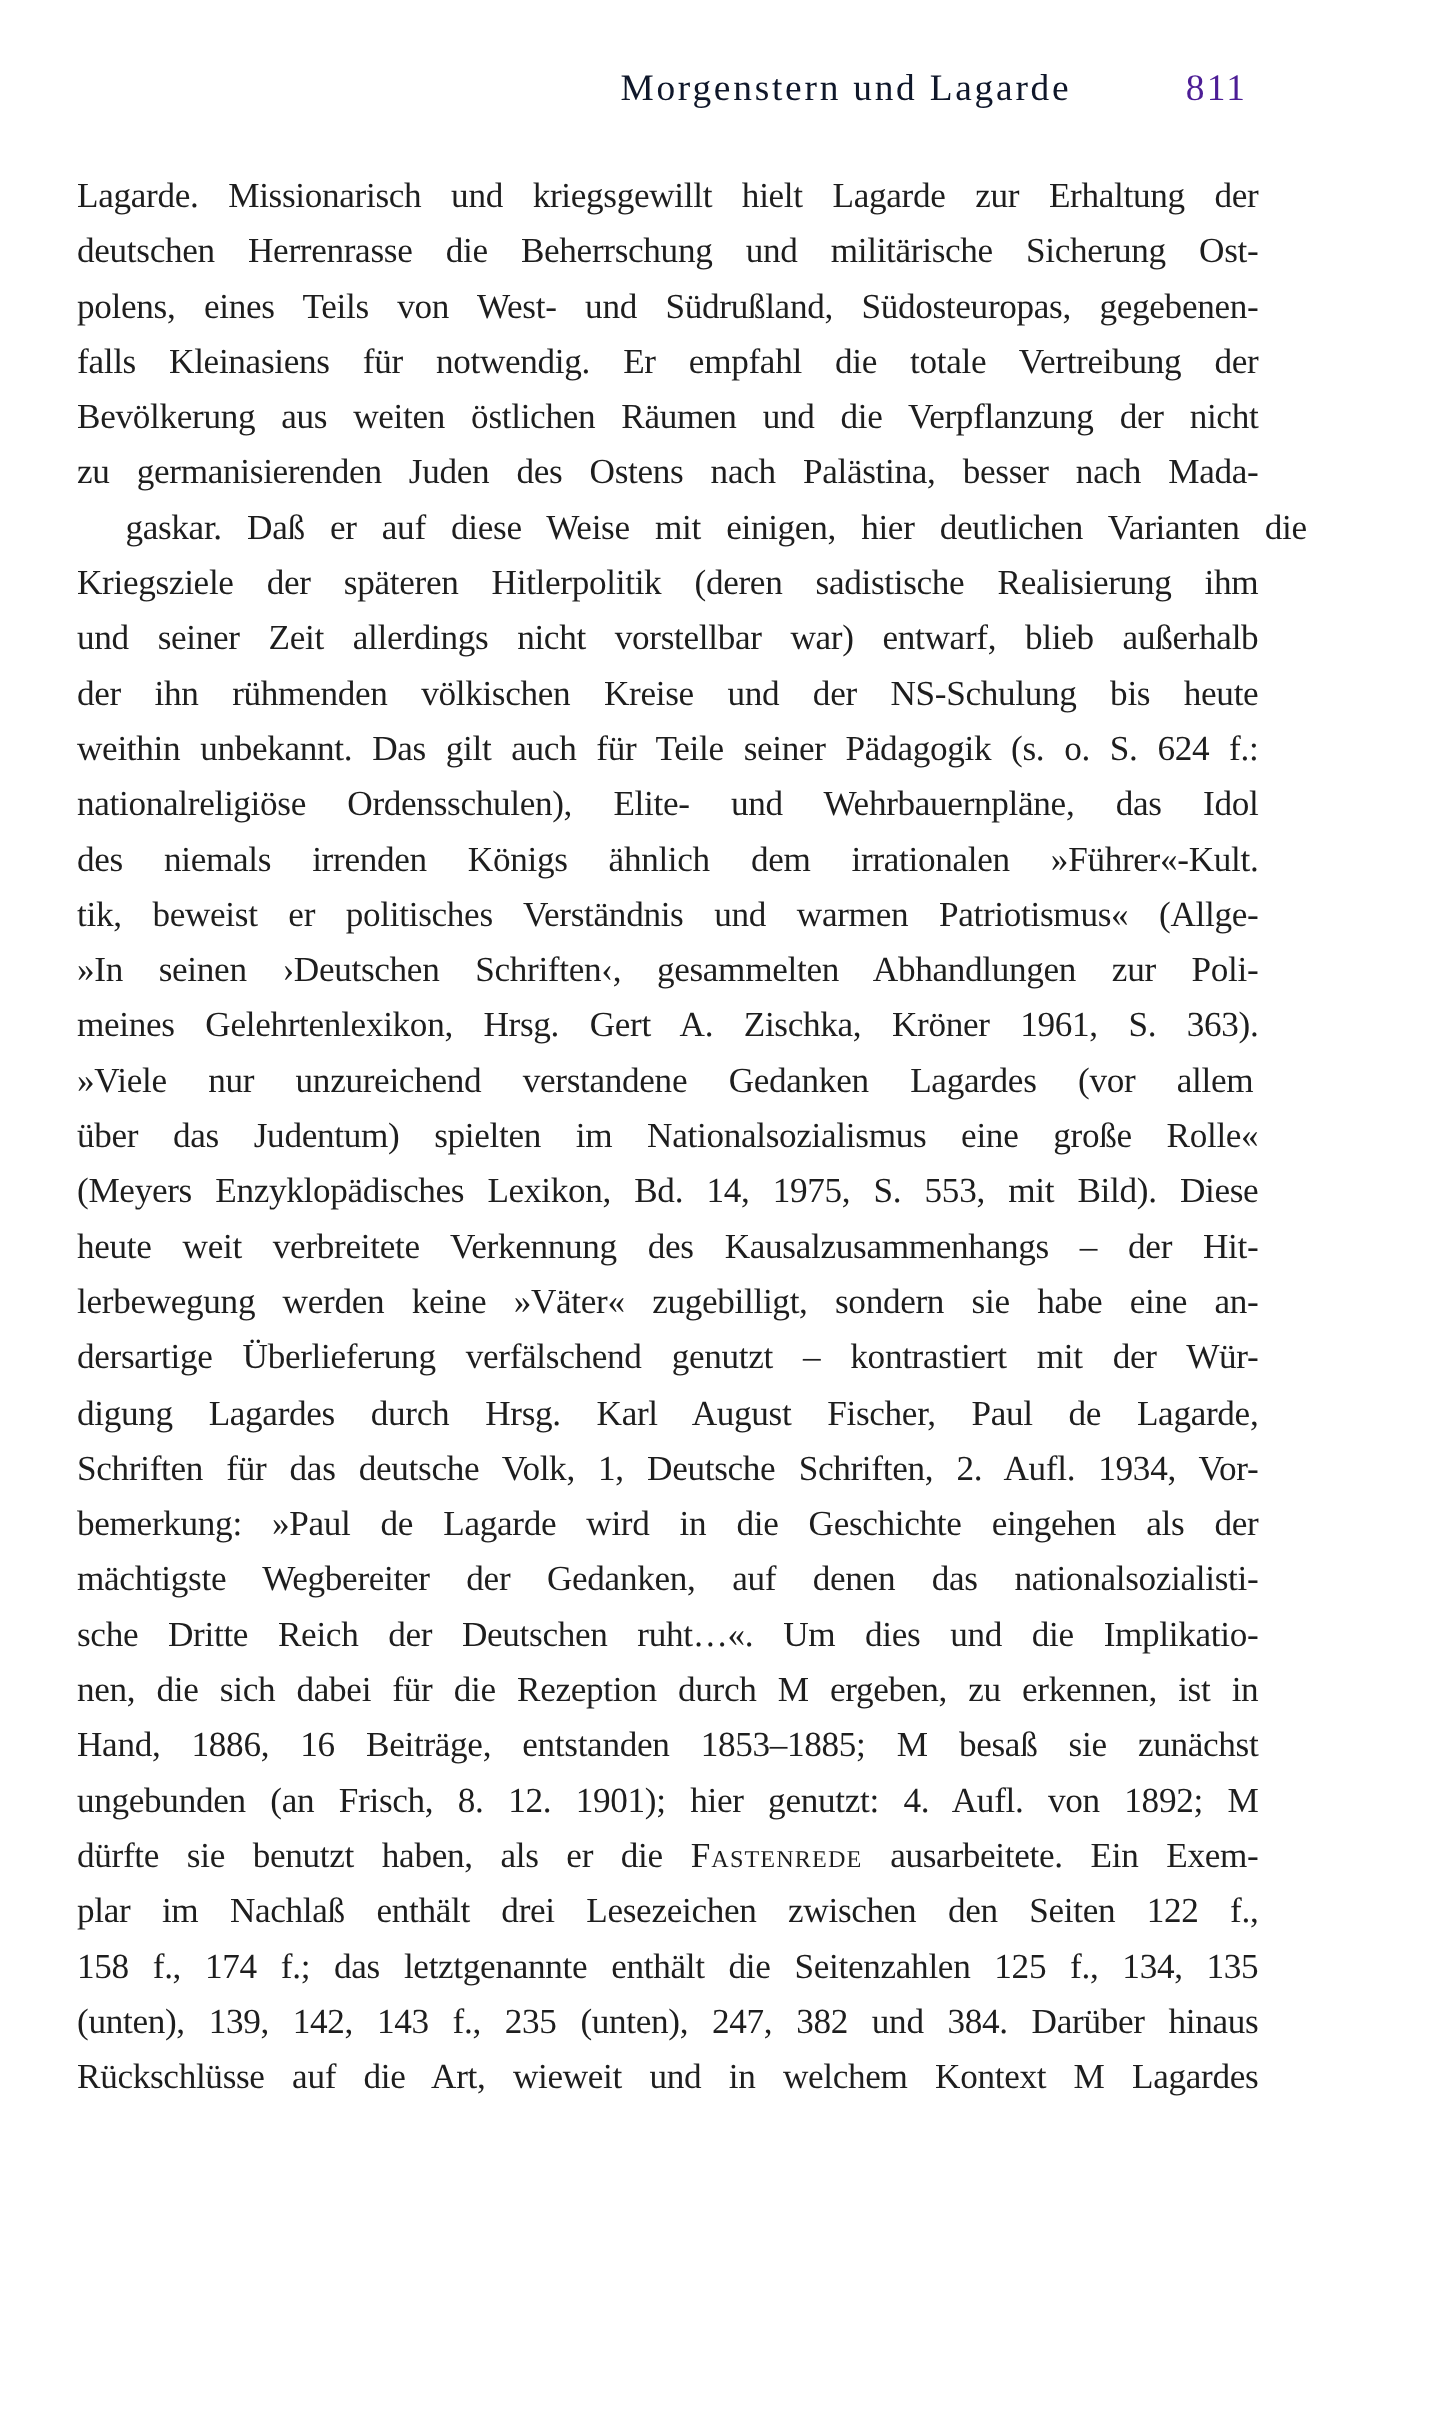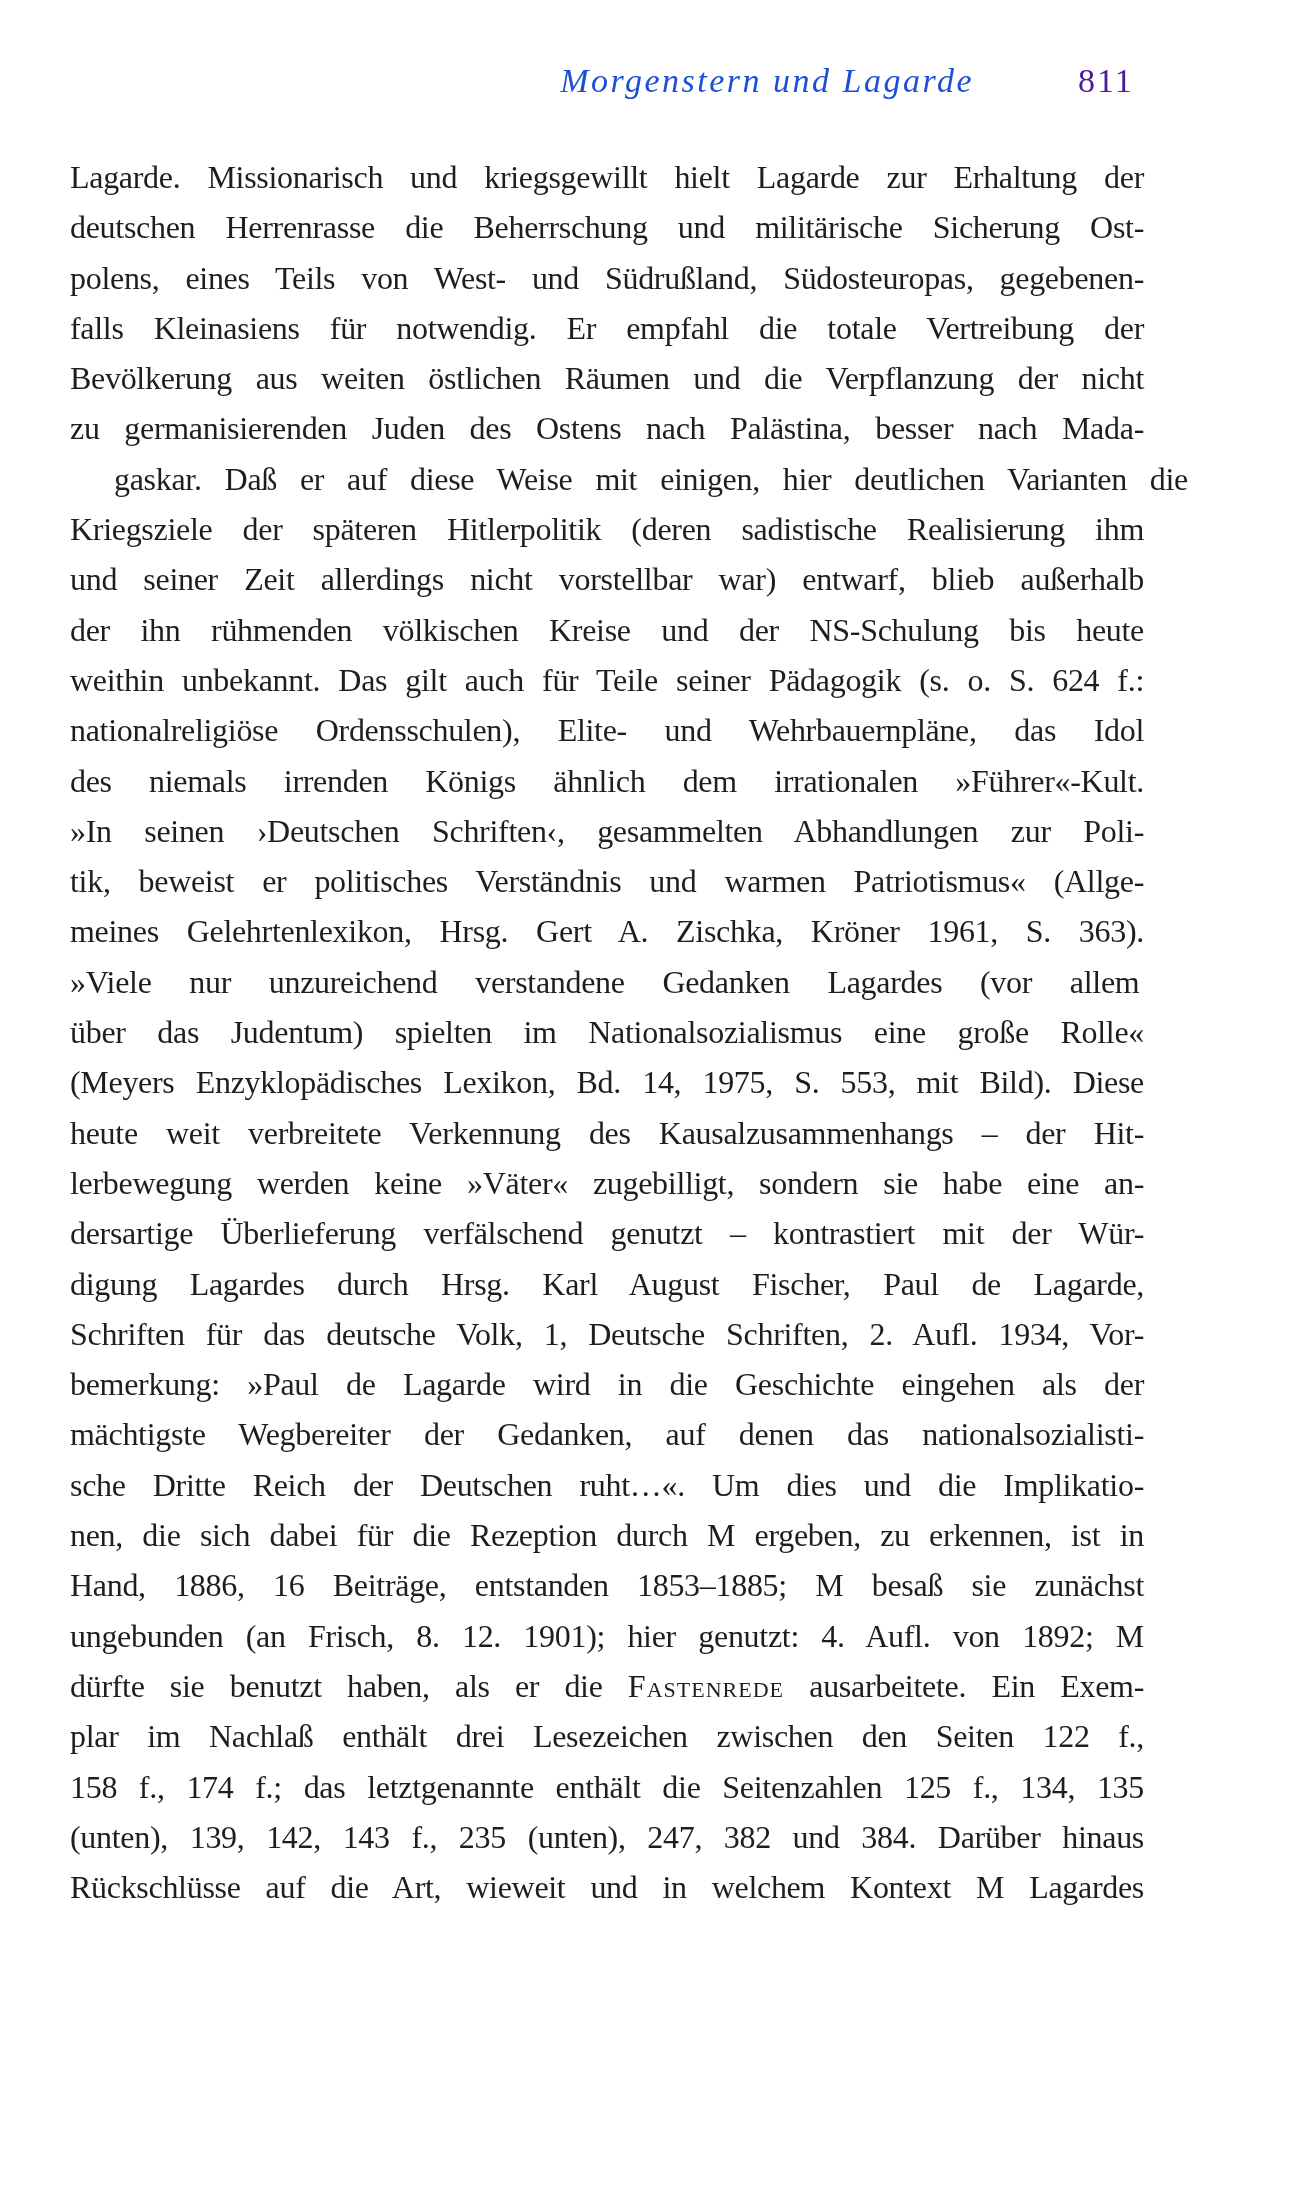--- a/index.html
+++ b/index.html
@@ -1,20 +1,20 @@
 <!DOCTYPE html>
 <html><head>
 <meta charset="utf-8">
 <style>
   html, body { margin: 0; padding: 0; background: #ffffff; }
   body { width: 1309px; height: 2209px; position: relative; overflow: hidden;
          font-family: "Liberation Serif", "DejaVu Serif", serif; color: #1e1e1e; }
   .header { position: absolute; top: 62px; left: 0; width: 1309px; height: 50px; }
-  .running-title { position: absolute; right: 335px; top: 0; font-style: italic; font-size: 34px;
-                   letter-spacing: 2.5px; color: #1d4ed8; }
+  .running-title { position: absolute; right: 335px; top: 0; font-size: 34px;
+                   letter-spacing: 2.5px; color: #0f172a; }
   .page-number { position: absolute; left: 1078px; top: 0; font-size: 34px; letter-spacing: 2px; color: #4c1d95; }
   .body-text { position: absolute; left: 70px; top: 152px; width: 1074px; }
   .line { display: block; height: 50.3px; line-height: 50.3px; font-size: 32px;
           text-align: justify; text-align-last: justify; white-space: nowrap;
           letter-spacing: -0.3px; word-spacing: 0px; }
   .line span.fit { display: inline-block; transform-origin: left center; }
   .smallcaps { font-variant: small-caps; letter-spacing: 1px; }
 </style>
 </head>
 <body>
@@ -31,22 +31,22 @@
     <div class="line"><span class="fit" style="word-spacing: 22.4028px;">falls Kleinasiens für notwendig. Er empfahl die totale Vertreibung der</span></div>
     <div class="line"><span class="fit" style="word-spacing: 15.9809px;">Bevölkerung aus weiten östlichen Räumen und die Verpflanzung der nicht</span></div>
     <div class="line"><span class="fit" style="word-spacing: 17.0087px;">zu germanisierenden Juden des Ostens nach Palästina, besser nach Mada-</span></div>
     <div class="line"><span class="fit" style="word-spacing: 15.2301px; margin-left: 44px;">gaskar. Daß er auf diese Weise mit einigen, hier deutlichen Varianten die</span></div>
     <div class="line"><span class="fit" style="word-spacing: 22.4196px;">Kriegsziele der späteren Hitlerpolitik (deren sadistische Realisierung ihm</span></div>
     <div class="line"><span class="fit" style="word-spacing: 18.5278px;">und seiner Zeit allerdings nicht vorstellbar war) entwarf, blieb außerhalb</span></div>
     <div class="line"><span class="fit" style="word-spacing: 22.8524px;">der ihn rühmenden völkischen Kreise und der NS-Schulung bis heute</span></div>
     <div class="line"><span class="fit" style="word-spacing: 10.3678px;">weithin unbekannt. Das gilt auch für Teile seiner Pädagogik (s. o. S. 624 f.:</span></div>
     <div class="line"><span class="fit" style="word-spacing: 29.888px;">nationalreligiöse Ordensschulen), Elite- und Wehrbauernpläne, das Idol</span></div>
     <div class="line"><span class="fit" style="word-spacing: 29.6027px;">des niemals irrenden Königs ähnlich dem irrationalen »Führer«-Kult.</span></div>
+    <div class="line"><span class="fit" style="word-spacing: 20.2637px;">tik, beweist er politisches Verständnis und warmen Patriotismus« (Allge-</span></div>
     <div class="line"><span class="fit" style="word-spacing: 24.8214px;">»In seinen ›Deutschen Schriften‹, gesammelten Abhandlungen zur Poli-</span></div>
-    <div class="line"><span class="fit" style="word-spacing: 20.2637px;">tik, beweist er politisches Verständnis und warmen Patriotismus« (Allge-</span></div>
     <div class="line"><span class="fit" style="word-spacing: 20.1233px;">meines Gelehrtenlexikon, Hrsg. Gert A. Zischka, Kröner 1961, S. 363).</span></div>
     <div class="line"><span class="fit" style="word-spacing: 30px;">»Viele nur unzureichend verstandene Gedanken Lagardes (vor allem</span></div>
     <div class="line"><span class="fit" style="word-spacing: 23.9336px;">über das Judentum) spielten im Nationalsozialismus eine große Rolle«</span></div>
     <div class="line"><span class="fit" style="word-spacing: 13.4828px;">(Meyers Enzyklopädisches Lexikon, Bd. 14, 1975, S. 553, mit Bild). Diese</span></div>
     <div class="line"><span class="fit" style="word-spacing: 20.4668px;">heute weit verbreitete Verkennung des Kausalzusammenhangs – der Hit-</span></div>
     <div class="line"><span class="fit" style="word-spacing: 17.2465px;">lerbewegung werden keine »Väter« zugebilligt, sondern sie habe eine an-</span></div>
     <div class="line"><span class="fit" style="word-spacing: 19.6309px;">dersartige Überlieferung verfälschend genutzt – kontrastiert mit der Wür-</span></div>
     <div class="line"><span class="fit" style="word-spacing: 24.875px;">digung Lagardes durch Hrsg. Karl August Fischer, Paul de Lagarde,</span></div>
     <div class="line"><span class="fit" style="word-spacing: 13.4219px;">Schriften für das deutsche Volk, 1, Deutsche Schriften, 2. Aufl. 1934, Vor-</span></div>
     <div class="line"><span class="fit" style="word-spacing: 19.6641px;">bemerkung: »Paul de Lagarde wird in die Geschichte eingehen als der</span></div>

